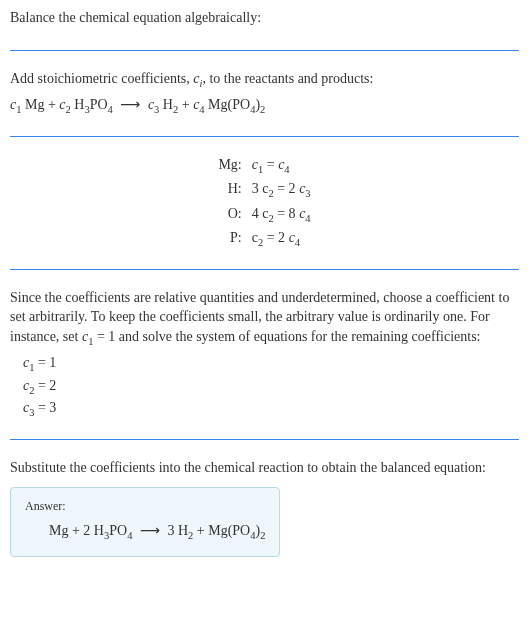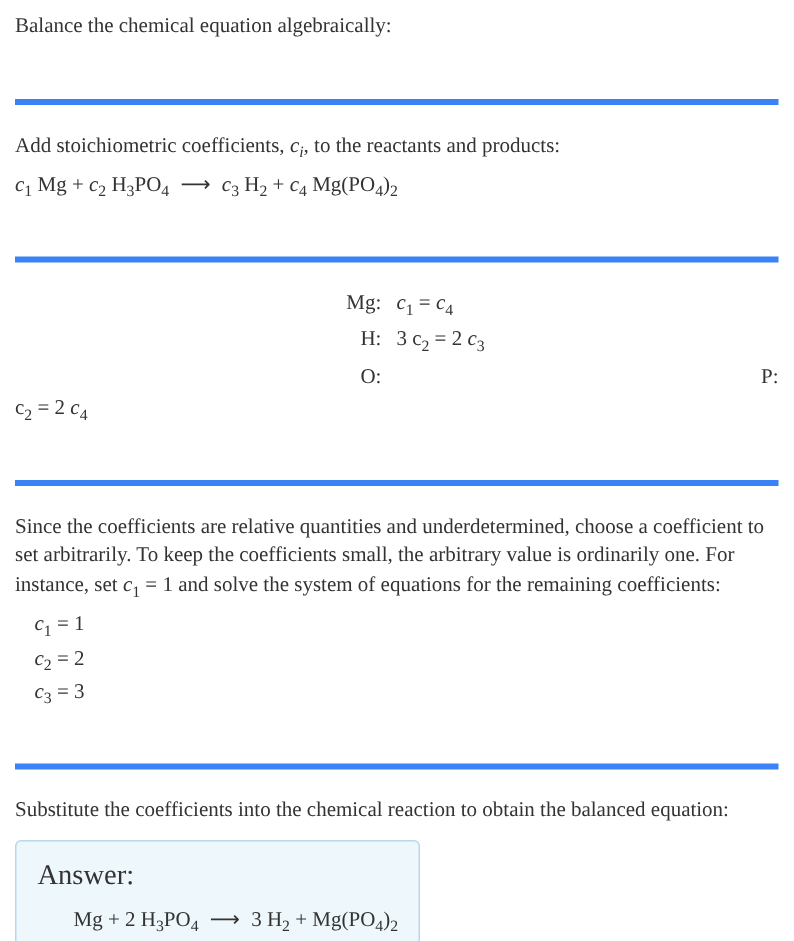--- a/index.html
+++ b/index.html
@@ -6,23 +6,23 @@
     body {
       font-family: Georgia, 'Times New Roman', serif;
       font-size: 14px;
       color: #333;
       background: #fff;
       width: 529px;
       padding: 8px 10px;
       line-height: 1.4;
     }
     .section {
-      padding-bottom: 34px;
+      padding-bottom: 18px;
       margin-bottom: 18px;
-      border-bottom: 4px solid #3b82f6;
+      border-bottom: 1px solid #3b82f6;
     }
     .section.no-border {
       border-bottom: none;
       margin-bottom: 0;
       padding-bottom: 0;
     }
     .equation {
       font-family: Georgia, serif;
       margin-top: 4px;
     }
@@ -42,21 +42,21 @@
     .coeff-list div { margin-top: 0px; margin-left: 13px; }
     .answer-box {
       display: inline-block;
       background: #eef7fb;
       border: 1px solid #b8d8e8;
       border-radius: 4px;
       padding: 10px 14px 12px 14px;
       margin-top: 6px;
     }
     .answer-label {
-      font-size: 19px;
+      font-size: 12px;
       margin-bottom: 6px;
     }
     .answer-eq {
       padding-left: 24px;
     }
     .intro { margin-bottom: 4px; }
     .ci { font-style: italic; }
   </style>
 </head>
 <body>
@@ -78,20 +78,21 @@
 
 <div class="section">
   <div class="table">
     <div class="label">Mg:</div>
     <div><span class="ci">c</span><sub>1</sub><span> = </span><span class="ci">c</span><sub>4</sub></div>
 
     <div class="label">H:</div>
     <div><span>3 c</span><sub>2</sub><span> = 2 </span><span class="ci">c</span><sub>3</sub></div>
 
     <div class="label">O:</div>
+    <div><span>4 c</span><sub>2</sub><span> = 8 </span><span class="ci">c</span><sub>4</sub></div>
 
     <div class="label">P:</div>
     <div><span>c</span><sub>2</sub><span> = 2 </span><span class="ci">c</span><sub>4</sub></div>
   </div>
 </div>
 
 <div class="section">
   <div class="intro">
     <span>Since the coefficients are relative quantities and underdetermined, choose a coefficient to set arbitrarily. To keep the coefficients small, the arbitrary value is ordinarily one. For instance, set </span><span class="ci">c</span><sub>1</sub><span> = 1 and solve the system of equations for the remaining coefficients:</span>
   </div>

